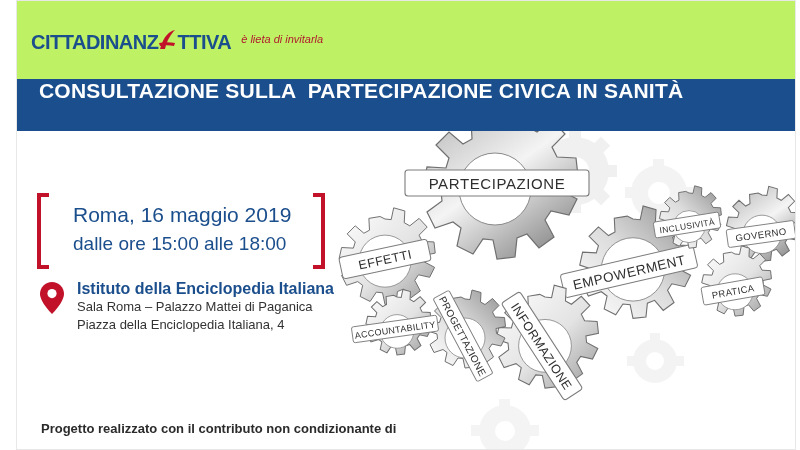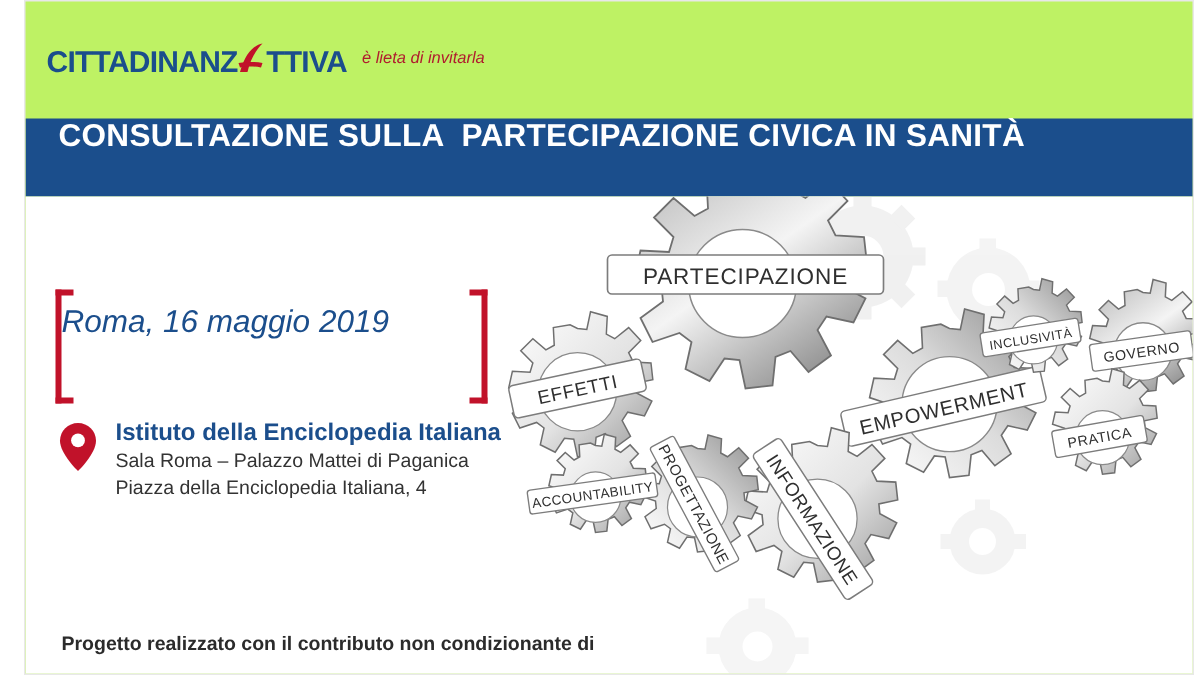--- a/index.html
+++ b/index.html
@@ -113,24 +113,23 @@
     width: 12px;
     height: 76px;
     box-sizing: border-box;
     border-top: 4px solid #c1122a;
     border-bottom: 4px solid #c1122a;
   }
   .bracket.left { left: 0; border-left: 4px solid #c1122a; }
   .bracket.right { left: 276px; border-right: 4px solid #c1122a; }
   .date-lines {
     position: absolute;
-    left: 4px;
+    left: 36px;
     top: 7px;
     width: 256px;
-    font-style: italic;
   }
   .date-line1 {
     font-size: 21px;
     color: #1b4e8c;
     font-weight: normal;
     line-height: 30px;
     white-space: nowrap;
   }
   .date-line2 {
     font-size: 19px;
@@ -387,20 +386,21 @@
           <text x="0" y="4" text-anchor="middle" font-family="Liberation Sans, sans-serif" font-size="9.5" fill="#2f2f2f" letter-spacing="0.4">PRATICA</text>
         </g>
       </svg>
     </div>
 
     <div class="date-block">
       <div class="bracket left"></div>
       <div class="bracket right"></div>
       <div class="date-lines">
         <div class="date-line1">Roma, 16 maggio 2019</div>
+        <div class="date-line2">dalle ore 15:00 alle 18:00</div>
       </div>
     </div>
 
     <div class="venue-block">
       <div class="pin">
         <svg width="26" height="34" viewBox="0 0 26 34">
           <path d="M13 1 C6.4 1 1 6.3 1 12.8 C1 21.5 13 33 13 33 C13 33 25 21.5 25 12.8 C25 6.3 19.6 1 13 1 Z" fill="#c1122a"></path>
           <circle cx="13" cy="12.6" r="4.6" fill="#ffffff"></circle>
         </svg>
       </div>

